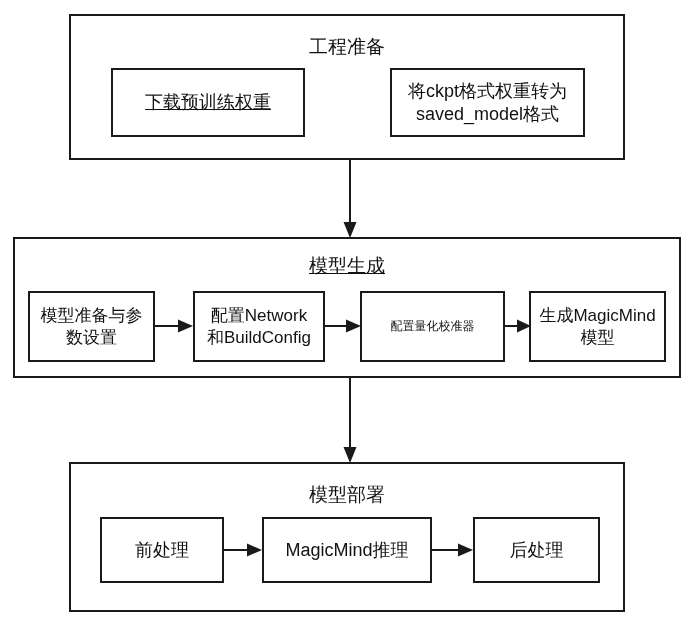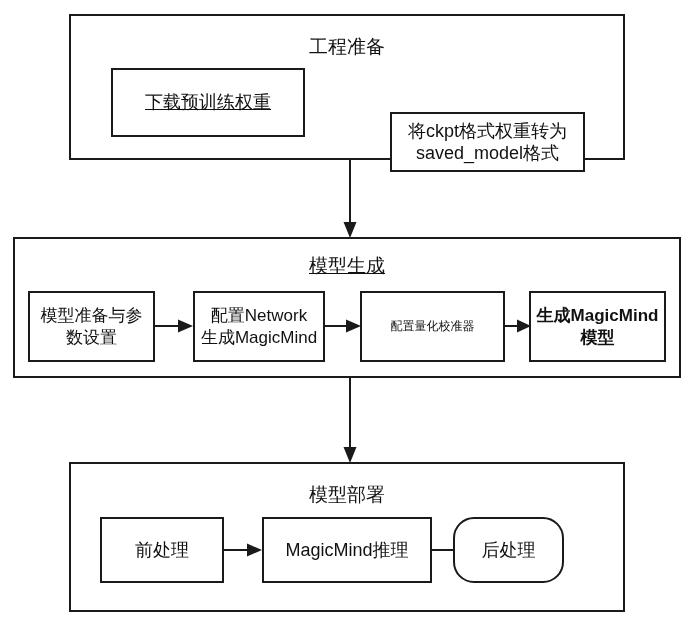--- a/index.html
+++ b/index.html
@@ -64,21 +64,21 @@
 <div id="canvas">
 
   <div class="group" style="left:69px; top:14px; width:556px; height:146px;">
     <div class="group-title" style="top:20px;">工程准备</div>
   </div>
 
   <div class="node" style="left:111px; top:68px; width:194px; height:69px;text-decoration:underline;">
     <span class="node-label">下载预训练权重</span>
   </div>
 
-  <div class="node" style="left:390px; top:68px; width:195px; height:60px;margin-top:44px;">
+  <div class="node" style="left:390px; top:68px; width:195px; height:69px;">
     <span class="node-label">将ckpt格式权重转为
 saved_model格式</span>
   </div>
 
   <div class="arrow-v" style="left:340px; top:159px; width:20px; height:80px;">
     <svg width="20" height="80" viewBox="0 0 20 80">
       <line x1="10" y1="0" x2="10" y2="68" stroke="#1a1a1a" stroke-width="2"></line>
       <polygon points="10,79 3.5,63 16.5,63" fill="#1a1a1a"></polygon>
     </svg>
   </div>
@@ -94,42 +94,42 @@
 
   <div class="arrow-h" style="left:155px; top:318px; width:38px; height:16px;">
     <svg width="38" height="16" viewBox="0 0 38 16">
       <line x1="0" y1="8" x2="27" y2="8" stroke="#1a1a1a" stroke-width="2"></line>
       <polygon points="38,8 23,1.5 23,14.5" fill="#1a1a1a"></polygon>
     </svg>
   </div>
 
   <div class="node" style="left:193px; top:291px; width:132px; height:71px; font-size:17px;">
     <span class="node-label">配置Network
-生成MagicMind</span>
+和BuildConfig</span>
   </div>
 
   <div class="arrow-h" style="left:325px; top:318px; width:36px; height:16px;">
     <svg width="36" height="16" viewBox="0 0 36 16">
       <line x1="0" y1="8" x2="25" y2="8" stroke="#1a1a1a" stroke-width="2"></line>
       <polygon points="36,8 21,1.5 21,14.5" fill="#1a1a1a"></polygon>
     </svg>
   </div>
 
   <div class="node" style="left:360px; top:291px; width:145px; height:71px; font-size:12px;">
     <span class="node-label">配置量化校准器</span>
   </div>
 
   <div class="arrow-h" style="left:505px; top:318px; width:26px; height:16px;">
     <svg width="26" height="16" viewBox="0 0 26 16">
       <line x1="0" y1="8" x2="16" y2="8" stroke="#1a1a1a" stroke-width="2"></line>
       <polygon points="26,8 12,1.5 12,14.5" fill="#1a1a1a"></polygon>
     </svg>
   </div>
 
-  <div class="node" style="left:529px; top:291px; width:137px; height:71px; font-size:17px;font-weight:bold;">
+  <div class="node" style="left:529px; top:291px; width:137px; height:71px; font-size:17px;">
     <span class="node-label">生成MagicMind
 模型</span>
   </div>
 
   <div class="arrow-v" style="left:340px; top:377px; width:20px; height:87px;">
     <svg width="20" height="87" viewBox="0 0 20 87">
       <line x1="10" y1="0" x2="10" y2="75" stroke="#1a1a1a" stroke-width="2"></line>
       <polygon points="10,86 3.5,70 16.5,70" fill="#1a1a1a"></polygon>
     </svg>
   </div>
@@ -153,17 +153,17 @@
     <span class="node-label">MagicMind推理</span>
   </div>
 
   <div class="arrow-h" style="left:432px; top:542px; width:41px; height:16px;">
     <svg width="41" height="16" viewBox="0 0 41 16">
       <line x1="0" y1="8" x2="30" y2="8" stroke="#1a1a1a" stroke-width="2"></line>
       <polygon points="41,8 26,1.5 26,14.5" fill="#1a1a1a"></polygon>
     </svg>
   </div>
 
-  <div class="node" style="left:453px; top:517px; width:111px; height:66px;border-radius:21px;">
+  <div class="node" style="left:473px; top:517px; width:127px; height:66px;">
     <span class="node-label">后处理</span>
   </div>
 
 </div>
 
 </body></html>

